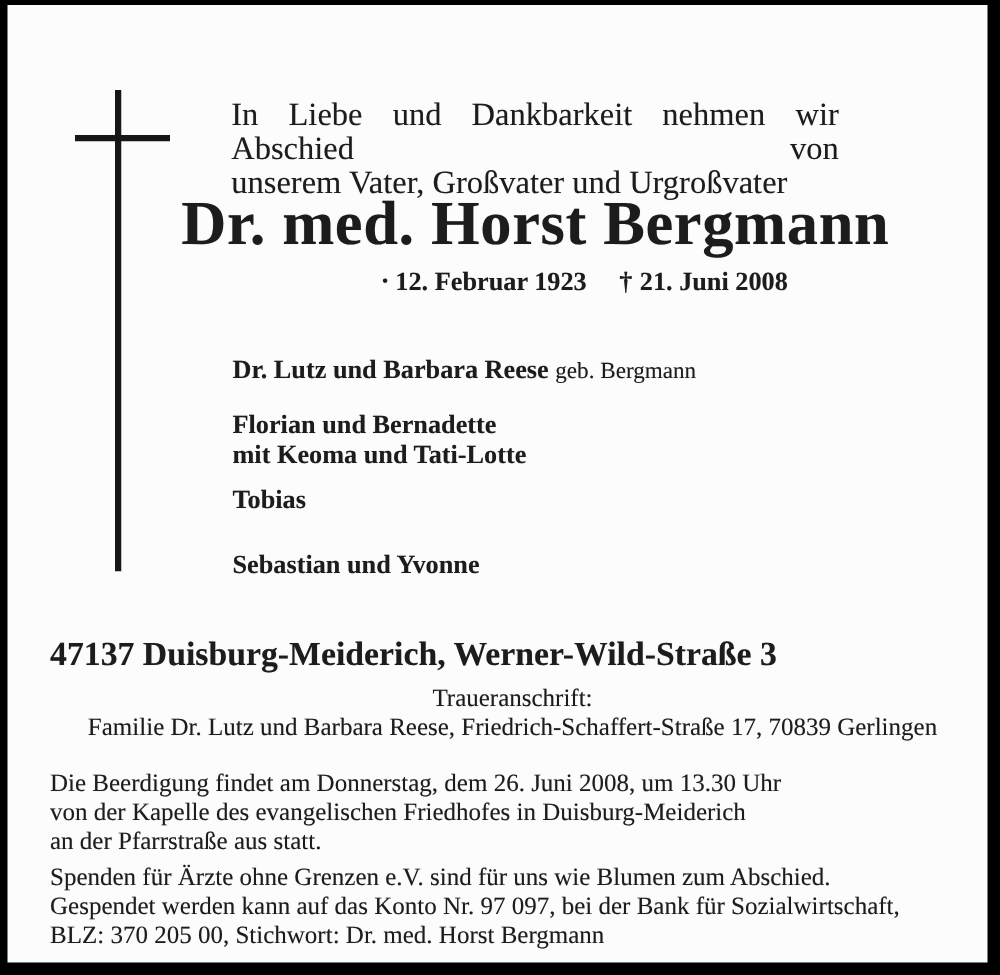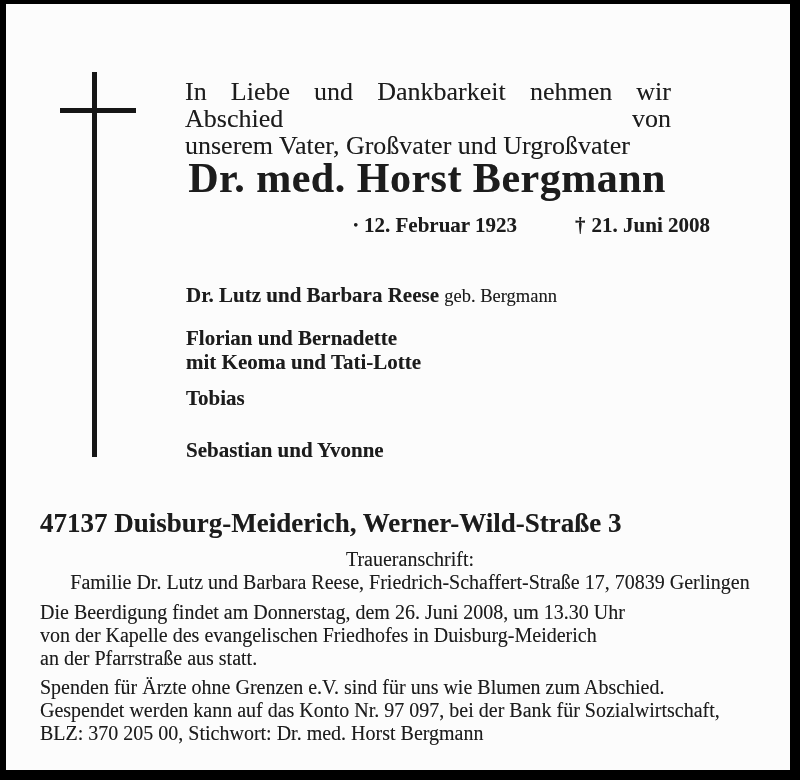--- a/index.html
+++ b/index.html
@@ -50,34 +50,34 @@
     font-size: 26px;
     line-height: 27px;
   }
   .intro .justify-line { text-align: justify; text-align-last: justify; }
 
   .deceased-name {
     position: absolute;
     left: 139px; top: 148px;
     width: 564px;
     text-align: center;
-    font-size: 42px;
+    font-size: 50px;
     font-weight: bold;
     line-height: 52px;
     letter-spacing: 0.5px;
     white-space: nowrap;
   }
 
   .dates {
     position: absolute;
     left: 220px; top: 209px;
     width: 484px;
     display: flex;
-    justify-content: flex-end;
-    gap: 58px;
+    justify-content: center;
+    gap: 26px;
     font-size: 21px;
     font-weight: bold;
     line-height: 24px;
     white-space: nowrap;
   }
   .birth-symbol {
     font-size: 13px;
     vertical-align: 0.22em;
     margin-right: 6px;
   }
@@ -101,21 +101,21 @@
 
   .footer {
     position: absolute;
     left: 34px; top: 508px;
     width: 740px;
     font-size: 20px;
     line-height: 23px;
   }
   .footer .para-address { font-size: 27px; font-weight: bold; }
   .footer .para-mourning-address { margin-top: 13px; text-align: center; }
-  .footer .para-funeral { margin-top: 7px; }
+  .footer .para-funeral { margin-top: 22px; }
   .footer .para-donation { margin-top: 6px; }
   .footer .para-account { margin-top: 0; }
 </style>
 </head>
 <body>
 
 <div class="page">
   <div class="card">
 
     <div class="cross">

